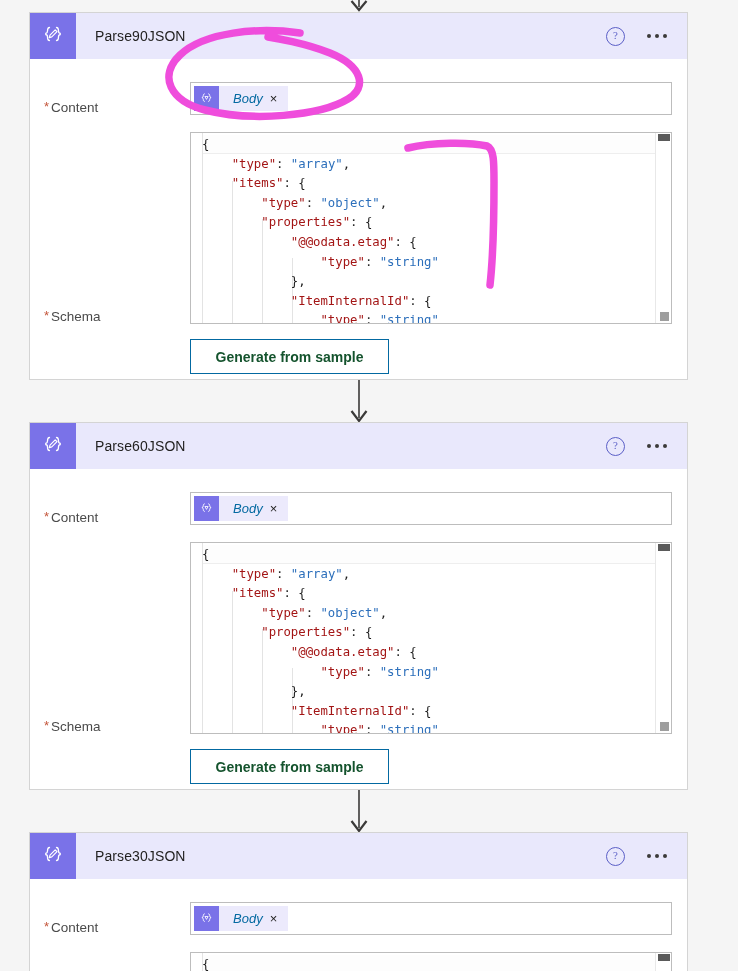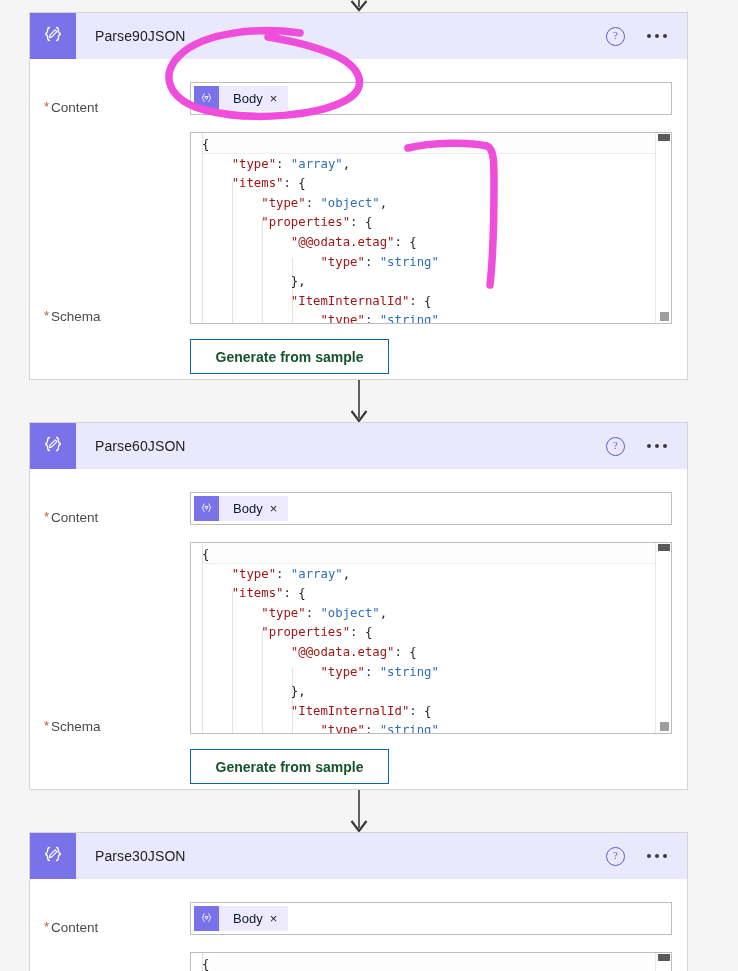--- a/index.html
+++ b/index.html
@@ -145,23 +145,24 @@
     height: 25px;
     background: #7a72e8;
     display: flex;
     align-items: center;
     justify-content: center;
     flex: 0 0 25px;
   }
   .token-icon svg { display: block; }
   .token-label {
     font-size: 13px;
-    color: #0f172a;
+    color: #0369a1;
     padding: 0 7px 0 14px;
     white-space: nowrap;
+    font-style: italic;
   }
   .token-close {
     font-size: 13px;
     color: #201f1e;
     padding-right: 11px;
     cursor: pointer;
     line-height: 1;
   }
 
   

